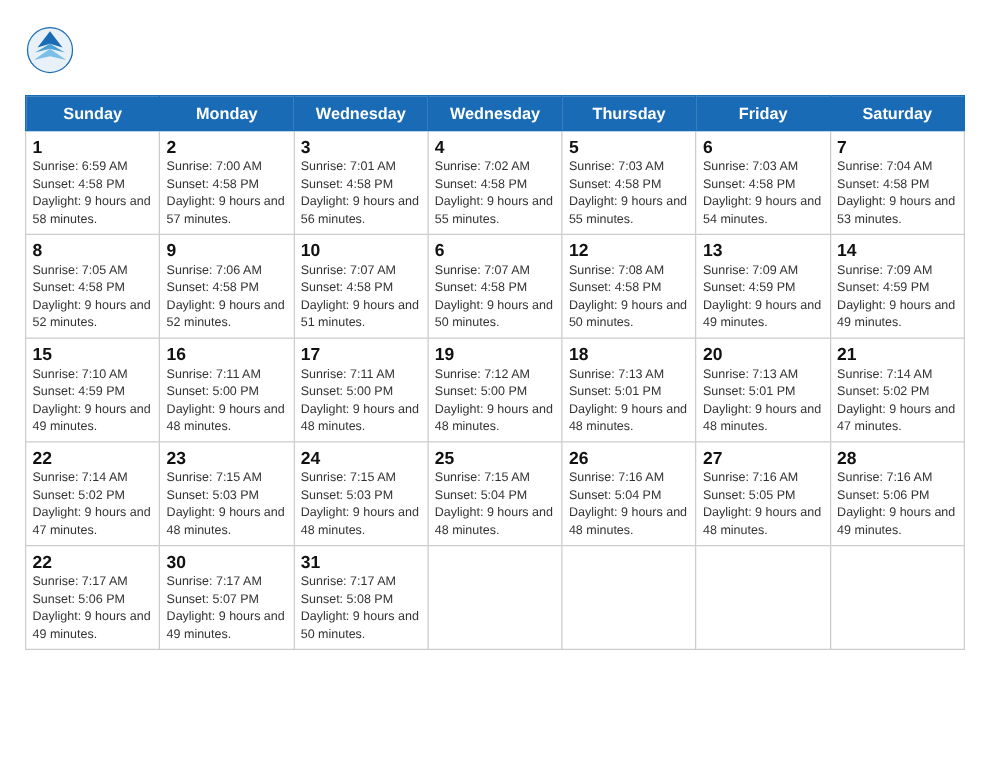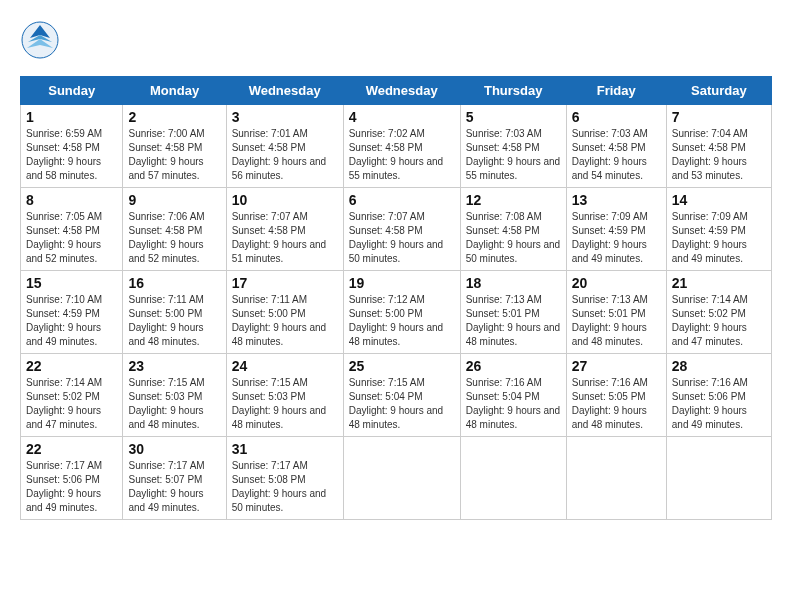--- a/index.html
+++ b/index.html
@@ -49,21 +49,21 @@
     }
     table {
       width: 100%;
       border-collapse: collapse;
       font-size: 11px;
     }
     th {
       background-color: #1a6bb5;
       color: #fff;
       text-align: center;
-      padding: 6px 22px;
+      padding: 6px 12px;
       font-size: 13px;
       font-weight: bold;
       border: 1px solid #1a6bb5;
     }
     td {
       border: 1px solid #ccc;
       vertical-align: top;
       padding: 4px 5px;
       height: 80px;
       width: 14.28%;

